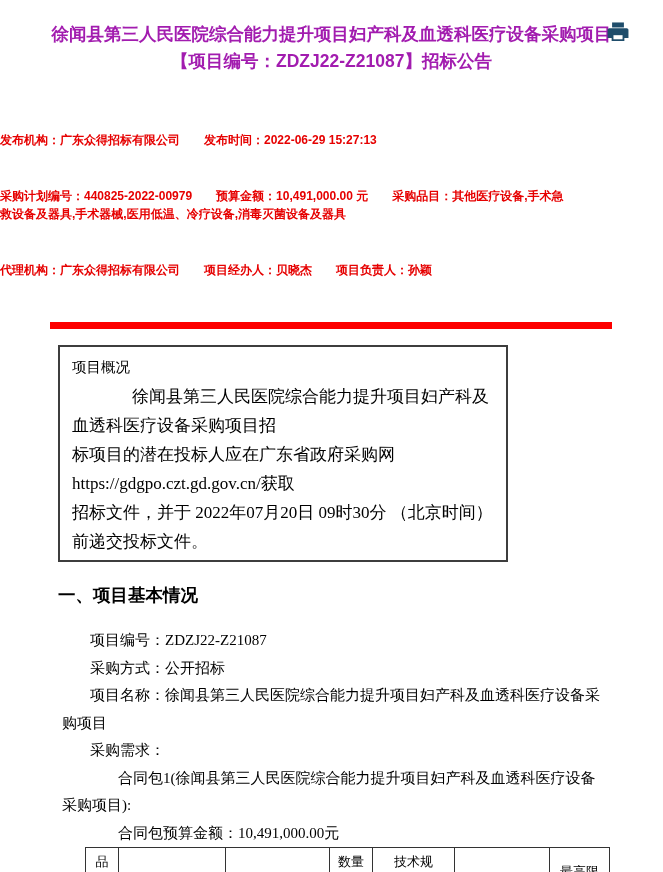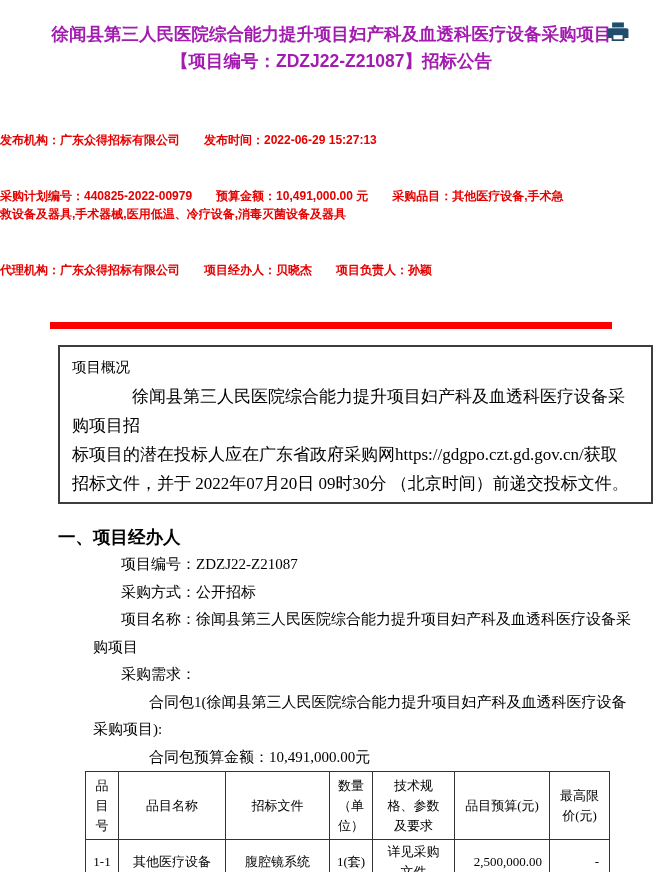--- a/index.html
+++ b/index.html
@@ -15,30 +15,30 @@
     font-size:17.5px; font-weight:700; color:#a21caf; line-height:27px;
   }
   .print-btn { position:absolute; right:34px; top:22px; width:22px; height:20px; cursor:pointer; }
   .meta {
     margin-top:19px; text-align:left; white-space:pre-wrap;
     font-family:"Liberation Sans","DejaVu Sans",sans-serif;
     font-size:12px; font-weight:700; color:#e60000; line-height:18.5px;
   }
   .red-divider { margin:6px 0 0 50px; width:562px; height:7px; background:#fd0000; }
   .overview-box {
-    margin:16px 0 0 58px; width:595px;
+    margin:16px 0 0 58px; width:450px;
     border:2px solid #3d3d3d; padding:10px 12px 4px 12px;
   }
   .overview-label { font-size:14.5px; line-height:20px; }
   .overview-body {
     margin:5px 0 0 0; font-size:17px; line-height:29px;
     text-indent:60px; white-space:pre-line;
   }
   .section-heading { margin:21px 0 0 58px; font-size:17.5px; font-weight:700; line-height:24px; }
-  .items { margin-top:2px;padding-left:31px; }
+  .items { margin-top:20px; }
   .item { margin:0 0 0 62px; font-size:15px; line-height:27.5px; white-space:pre-line; }
   .indent-1 { text-indent:28px; }
   .indent-2 { text-indent:56px; }
   table.items-table {
     border-collapse:collapse; table-layout:fixed;
     margin:0 0 0 85px; width:524px; font-size:13px;
   }
   .items-table th, .items-table td {
     border:1px solid #333; text-align:center; vertical-align:middle;
     padding:2px 3px; white-space:pre-line; line-height:20px; font-weight:400;
@@ -77,21 +77,21 @@
 
   <div class="red-divider"></div>
 
   <div class="overview-box">
     <div class="overview-label">项目概况</div>
     <p class="overview-body">徐闻县第三人民医院综合能力提升项目妇产科及血透科医疗设备采购项目招
 标项目的潜在投标人应在广东省政府采购网https://gdgpo.czt.gd.gov.cn/获取
 招标文件，并于 2022年07月20日 09时30分 （北京时间）前递交投标文件。</p>
   </div>
 
-  <h2 class="section-heading">一、项目经办人</h2>
+  <h2 class="section-heading">一、项目基本情况</h2>
 
   <div class="items">
     <p class="item indent-1">项目编号：ZDZJ22-Z21087</p>
     <p class="item indent-1">采购方式：公开招标</p>
     <p class="item indent-1">项目名称：徐闻县第三人民医院综合能力提升项目妇产科及血透科医疗设备采
 购项目</p>
     <p class="item indent-1">采购需求：</p>
     <p class="item indent-2">合同包1(徐闻县第三人民医院综合能力提升项目妇产科及血透科医疗设备
 采购项目):</p>
     <p class="item indent-2">合同包预算金额：10,491,000.00元</p>

